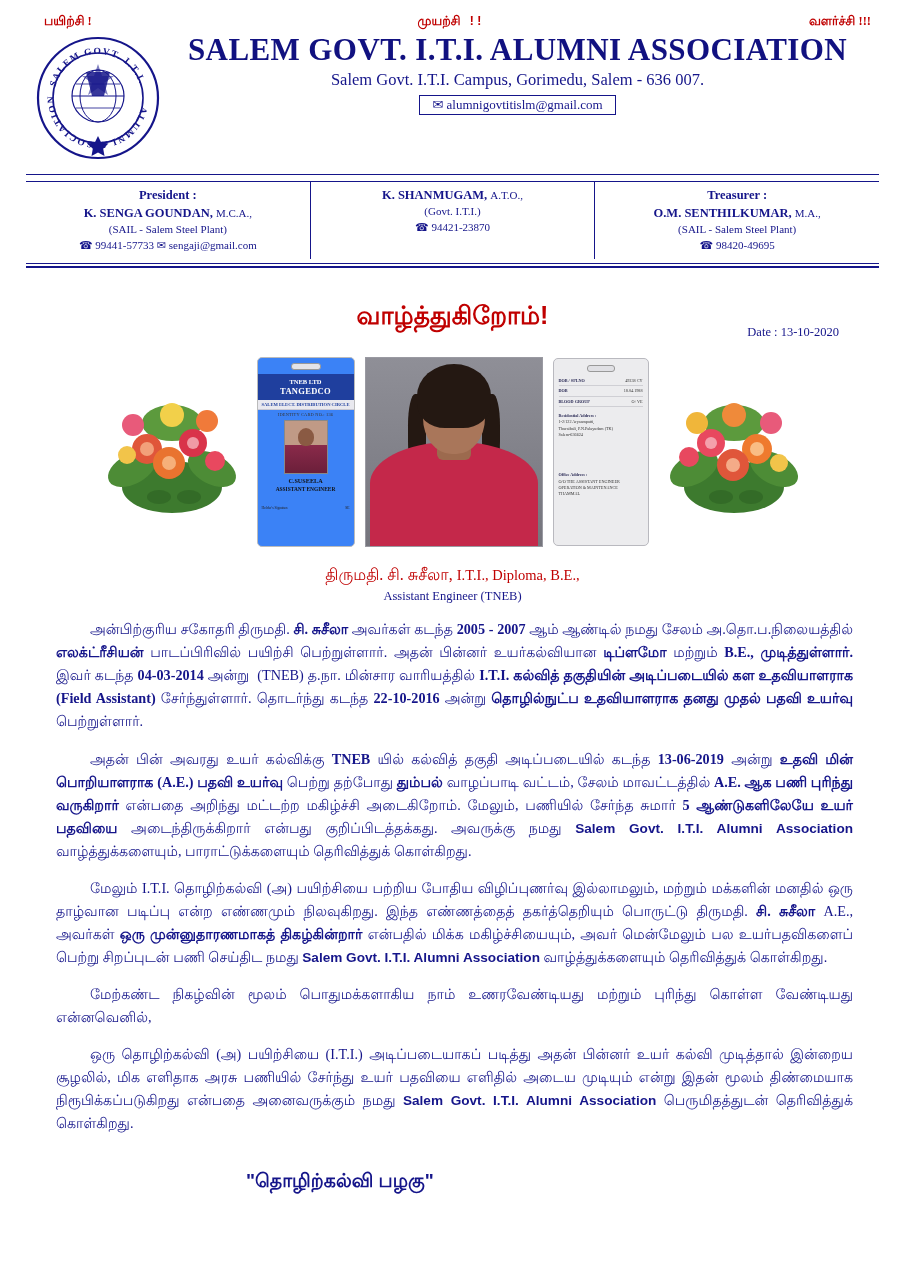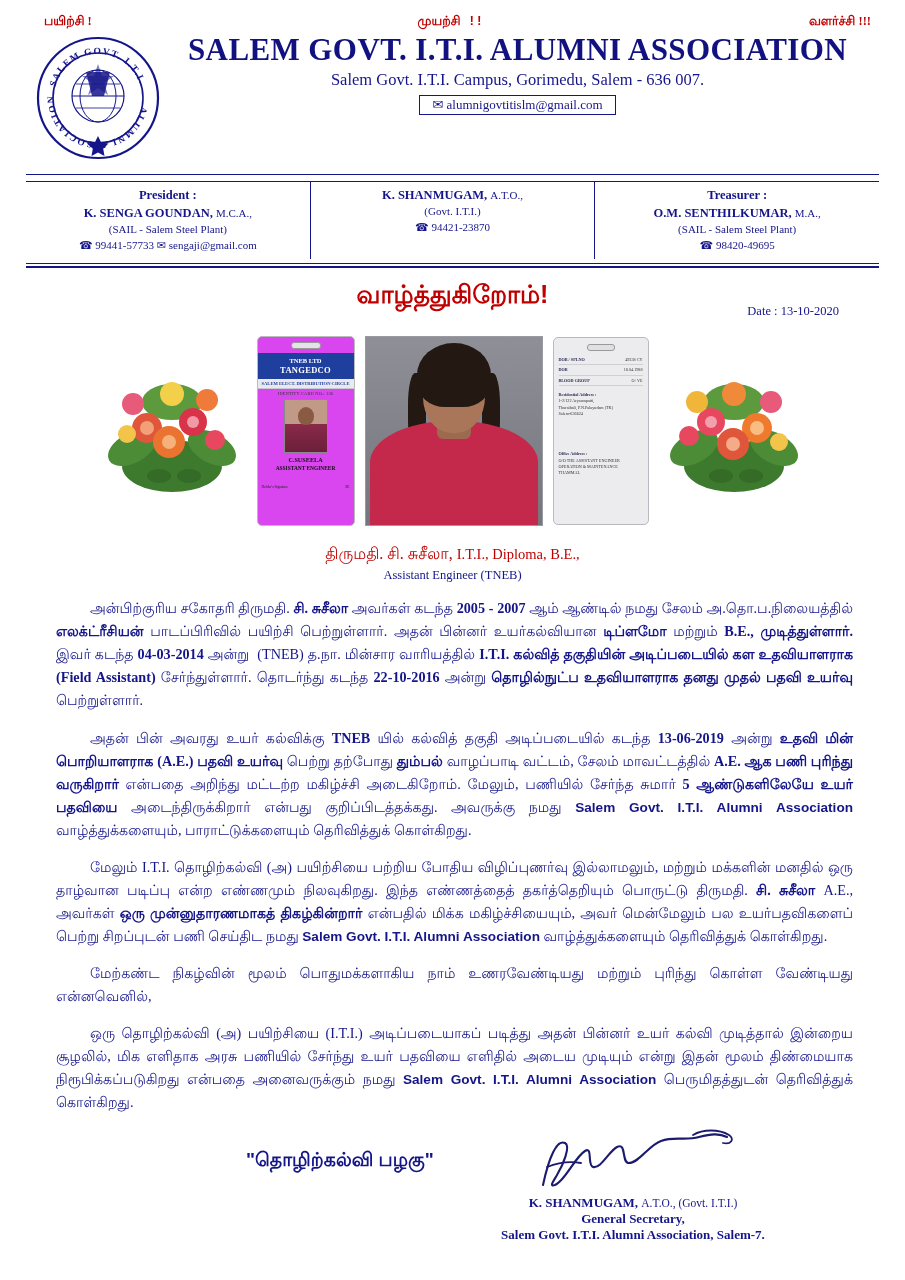--- a/index.html
+++ b/index.html
@@ -108,21 +108,21 @@
   .double-rule {
     border-top: 1.6px solid #15158a;
     border-bottom: 2.6px solid #15158a;
     height: 2px;
     margin-top: 4px;
   }
 
   
   .greeting {
     text-align: center;
-    margin-top: 12px;
+    margin-top: 33px;
     font-size: 25px;
     font-weight: bold;
     color: #c00000;
     font-family: "Liberation Sans", sans-serif;
   }
   .date {
     text-align: right;
     font-size: 12.5px;
     color: #15158a;
     margin-top: -8px;
@@ -139,21 +139,21 @@
     height: 196px;
   }
   .bouquet {
     width: 150px;
     height: 150px;
     position: relative;
   }
   .idcard {
     width: 96px;
     height: 188px;
-    background: #d946ef;
+    background: #3b82f6;
     border: 1px solid #bbb;
     border-radius: 5px;
     position: relative;
     overflow: hidden;
     font-size: 5px;
     color: #333;
   }
   .idcard .slot {
     width: 28px; height: 5px;
     border: 1px solid #999;
@@ -543,28 +543,15 @@
     <p class="para">அன்பிற்குரிய சகோதரி திருமதி. <b>சி. சுசீலா</b> அவர்கள் கடந்த <b>2005 - 2007</b> ஆம் ஆண்டில் நமது சேலம் அ.தொ.ப.நிலையத்தில் <b>எலக்ட்ரீசியன்</b> பாடப்பிரிவில் பயிற்சி பெற்றுள்ளார். அதன் பின்னர் உயர்கல்வியான <b>டிப்ளமோ</b> மற்றும் <b>B.E., முடித்துள்ளார்.</b> இவர் கடந்த <b>04-03-2014</b> அன்று &nbsp;(TNEB) த.நா. மின்சார வாரியத்தில் <b>I.T.I. கல்வித் தகுதியின் அடிப்படையில் கள உதவியாளராக (Field Assistant)</b> சேர்ந்துள்ளார். தொடர்ந்து கடந்த <b>22-10-2016</b> அன்று <b>தொழில்நுட்ப உதவியாளராக தனது முதல் பதவி உயர்வு</b> பெற்றுள்ளார்.</p>
     <p class="para">அதன் பின் அவரது உயர் கல்விக்கு <b>TNEB</b> யில் கல்வித் தகுதி அடிப்படையில் கடந்த <b>13-06-2019</b> அன்று <b>உதவி மின் பொறியாளராக (A.E.) பதவி உயர்வு</b> பெற்று தற்போது <b>தும்பல்</b> வாழப்பாடி வட்டம், சேலம் மாவட்டத்தில் <b>A.E. ஆக பணி புரிந்து வருகிறார்</b> என்பதை அறிந்து மட்டற்ற மகிழ்ச்சி அடைகிறோம். மேலும், பணியில் சேர்ந்த சுமார் <b>5 ஆண்டுகளிலேயே உயர் பதவியை</b> அடைந்திருக்கிறார் என்பது குறிப்பிடத்தக்கது. அவருக்கு நமது <span class="eng">Salem Govt. I.T.I. Alumni Association</span> வாழ்த்துக்களையும், பாராட்டுக்களையும் தெரிவித்துக் கொள்கிறது.</p>
     <p class="para">மேலும் I.T.I. தொழிற்கல்வி (அ) பயிற்சியை பற்றிய போதிய விழிப்புணர்வு இல்லாமலும், மற்றும் மக்களின் மனதில் ஒரு தாழ்வான படிப்பு என்ற எண்ணமும் நிலவுகிறது. இந்த எண்ணத்தைத் தகர்த்தெறியும் பொருட்டு திருமதி. <b>சி. சுசீலா</b> A.E., அவர்கள் <b>ஒரு முன்னுதாரணமாகத் திகழ்கின்றார்</b> என்பதில் மிக்க மகிழ்ச்சியையும், அவர் மென்மேலும் பல உயர்பதவிகளைப் பெற்று சிறப்புடன் பணி செய்திட நமது <span class="eng">Salem Govt. I.T.I. Alumni Association</span> வாழ்த்துக்களையும் தெரிவித்துக் கொள்கிறது.</p>
     <p class="para">மேற்கண்ட நிகழ்வின் மூலம் பொதுமக்களாகிய நாம் உணரவேண்டியது மற்றும் புரிந்து கொள்ள வேண்டியது என்னவெனில்,</p>
     <p class="para">ஒரு தொழிற்கல்வி (அ) பயிற்சியை (I.T.I.) அடிப்படையாகப் படித்து அதன் பின்னர் உயர் கல்வி முடித்தால் இன்றைய சூழலில், மிக எளிதாக அரசு பணியில் சேர்ந்து உயர் பதவியை எளிதில் அடைய முடியும் என்று இதன் மூலம் திண்மையாக நிரூபிக்கப்படுகிறது என்பதை அனைவருக்கும் நமது <span class="eng">Salem Govt. I.T.I. Alumni Association</span> பெருமிதத்துடன் தெரிவித்துக் கொள்கிறது.</p>
   </div>
 
   <div class="footer">
     <div class="motto">"தொழிற்கல்வி பழகு"</div>
 
-    <div class="sign-area">
-      <svg class="sign-svg" width="240" height="66" viewBox="0 0 240 66">
-        <path d="M30 58 C36 30, 44 12, 52 16 C58 19, 50 38, 44 48 C40 55, 36 60, 42 58 C52 54, 62 30, 72 24 C80 19, 74 38, 80 40 C88 42, 96 24, 104 20 C114 15, 108 36, 116 36 C126 36, 136 18, 148 14 C162 9, 172 14, 186 10 C198 7, 206 6, 214 10" fill="none" stroke="#1a1a6e" stroke-width="2.1" stroke-linecap="round"></path>
-        <path d="M34 40 C44 36, 56 34, 68 36" fill="none" stroke="#1a1a6e" stroke-width="1.8" stroke-linecap="round"></path>
-        <path d="M180 8 C190 2, 206 2, 216 8 C222 12, 218 18, 210 16" fill="none" stroke="#1a1a6e" stroke-width="1.8" stroke-linecap="round"></path>
-      </svg>
-      <div class="sign-name">
-        <span>K. SHANMUGAM,</span>
-        <span class="sfx">A.T.O., (Govt. I.T.I.)</span>
-      </div>
-      <div class="sign-role">General Secretary,</div>
-      <div class="sign-org">Salem Govt. I.T.I. Alumni Association, Salem-7.</div>
-    </div>
   </div>
 
 </div>
 
 </body></html>

